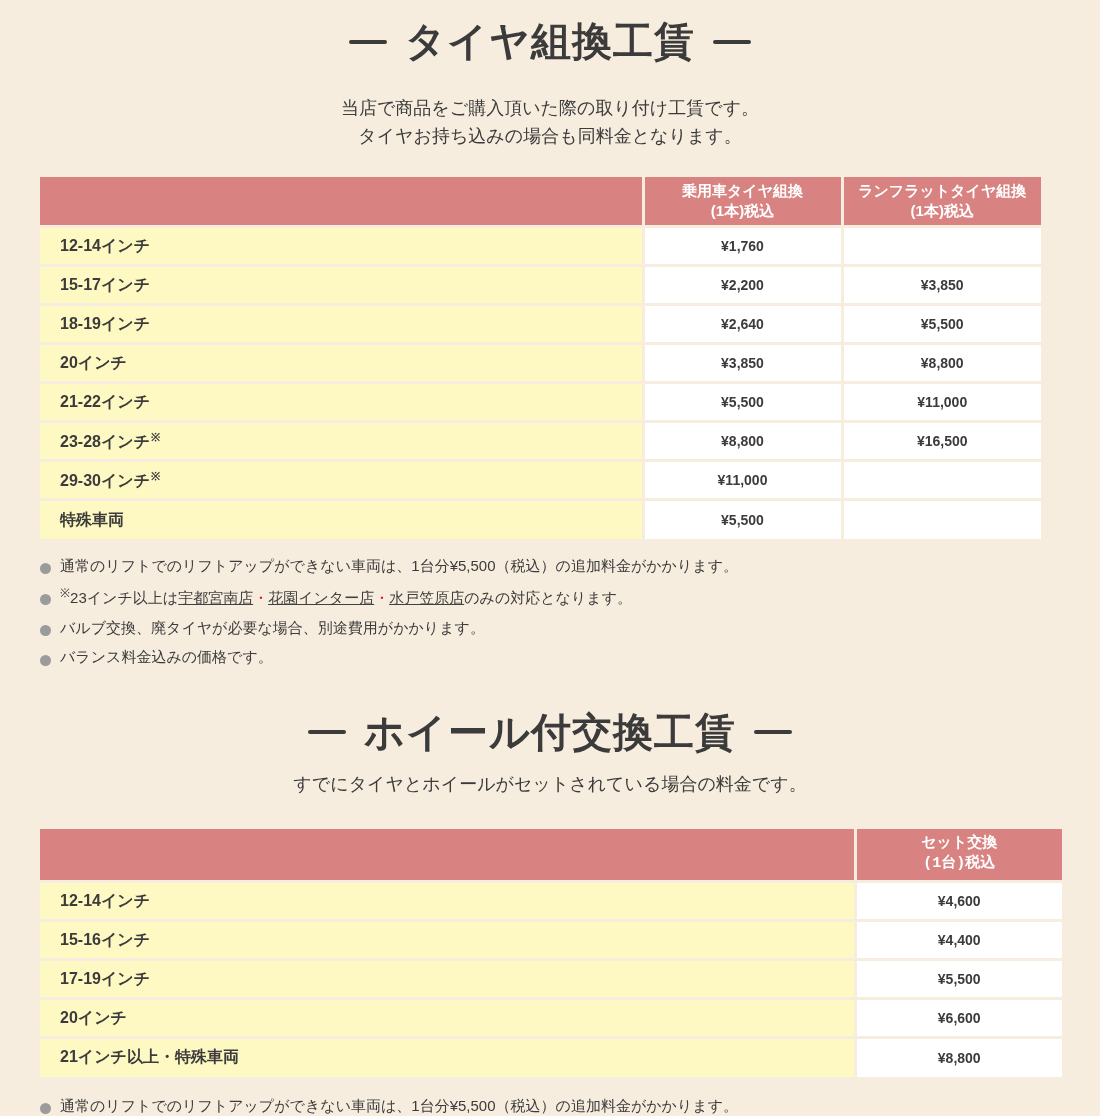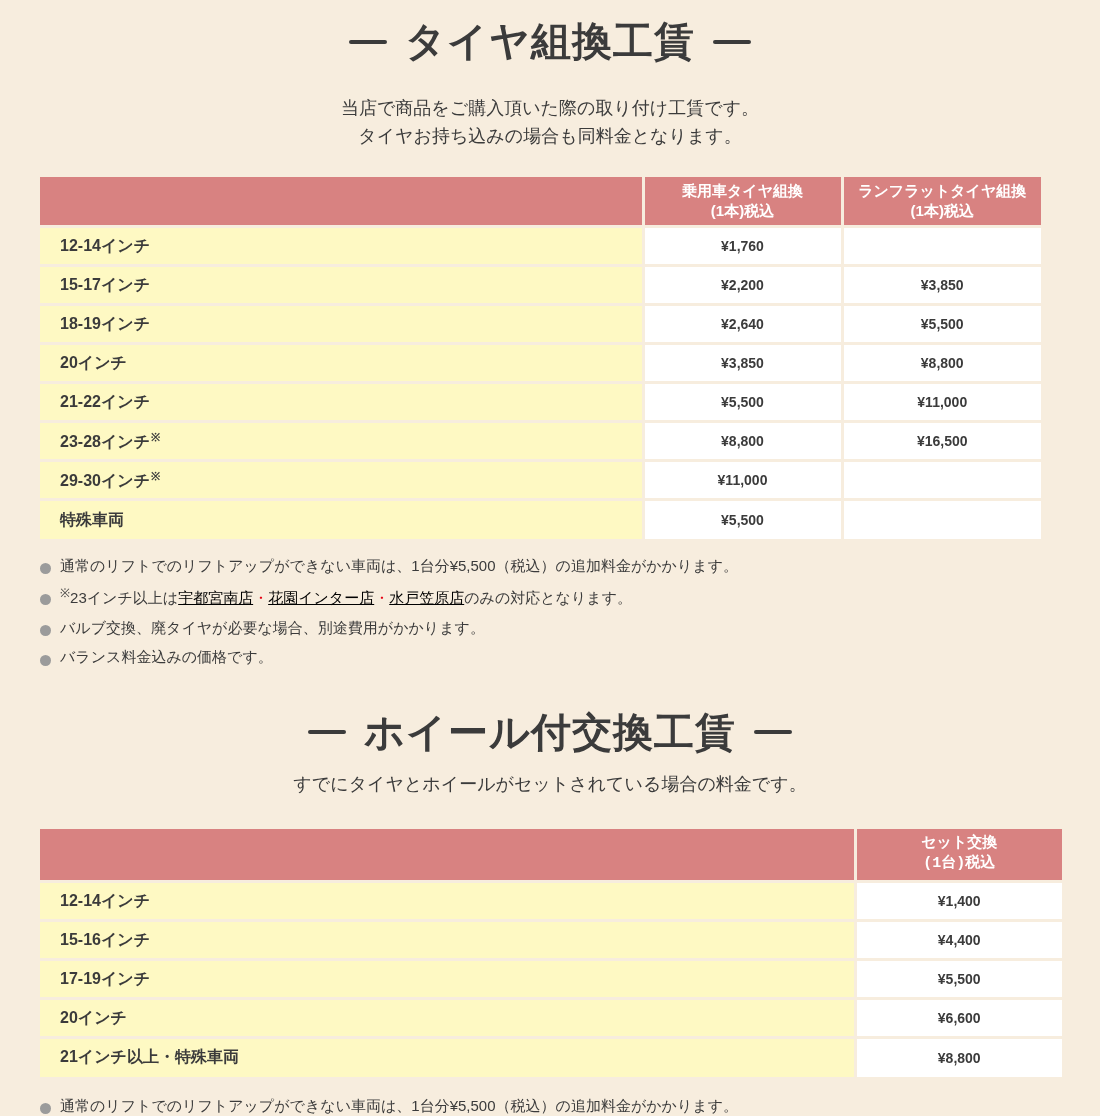--- a/index.html
+++ b/index.html
@@ -106,21 +106,21 @@
     border-radius: 50%;
     background: #9b9b9b;
     margin: 5px 9px 0 0;
   }
   .note-text { display: inline; }
   .note .note-sup {
     font-size: 12px;
     vertical-align: super;
   }
   .note a {
-    color: #000000;
+    color: #404040;
     text-decoration: underline;
     cursor: pointer;
   }
   .red-sep { color: #e60012; }
 </style>
 </head>
 <body>
 
 <section>
   <h2 class="section-title title-1">
@@ -236,21 +236,21 @@
         <th></th>
         <th>
           <div>セット交換</div>
           <div>(1台)税込</div>
         </th>
       </tr>
     </thead>
     <tbody>
       <tr>
         <td class="label">12-14インチ</td>
-        <td class="price">¥1,400</td>
+        <td class="price">¥4,600</td>
       </tr>
       <tr>
         <td class="label">15-16インチ</td>
         <td class="price">¥4,400</td>
       </tr>
       <tr>
         <td class="label">17-19インチ</td>
         <td class="price">¥5,500</td>
       </tr>
       <tr>

